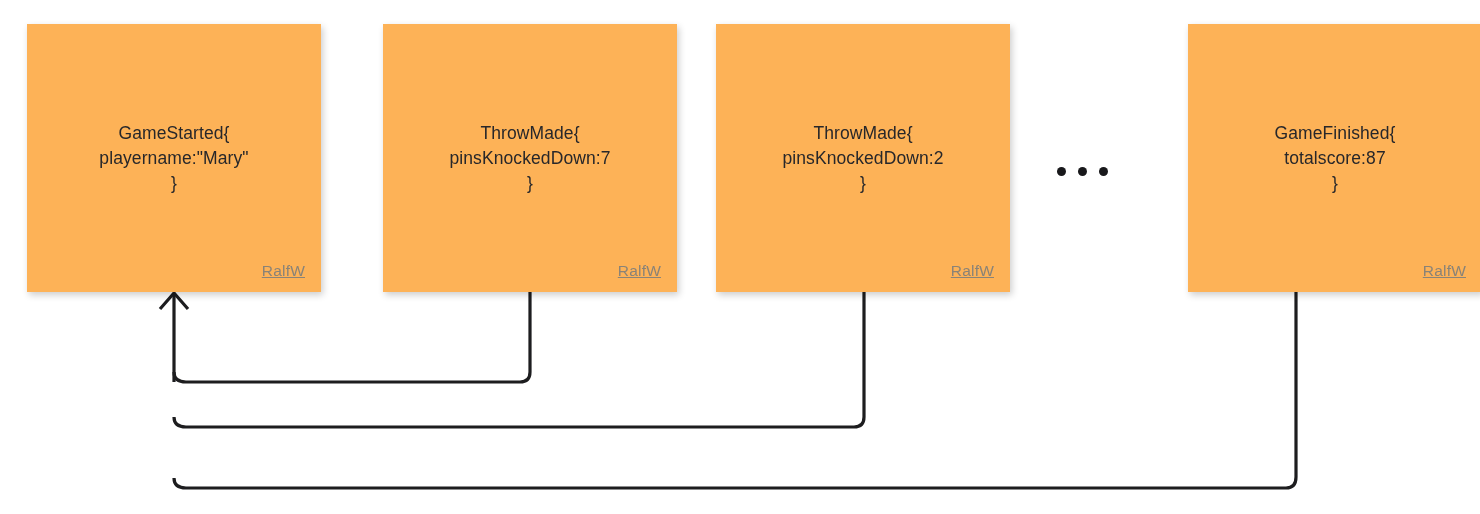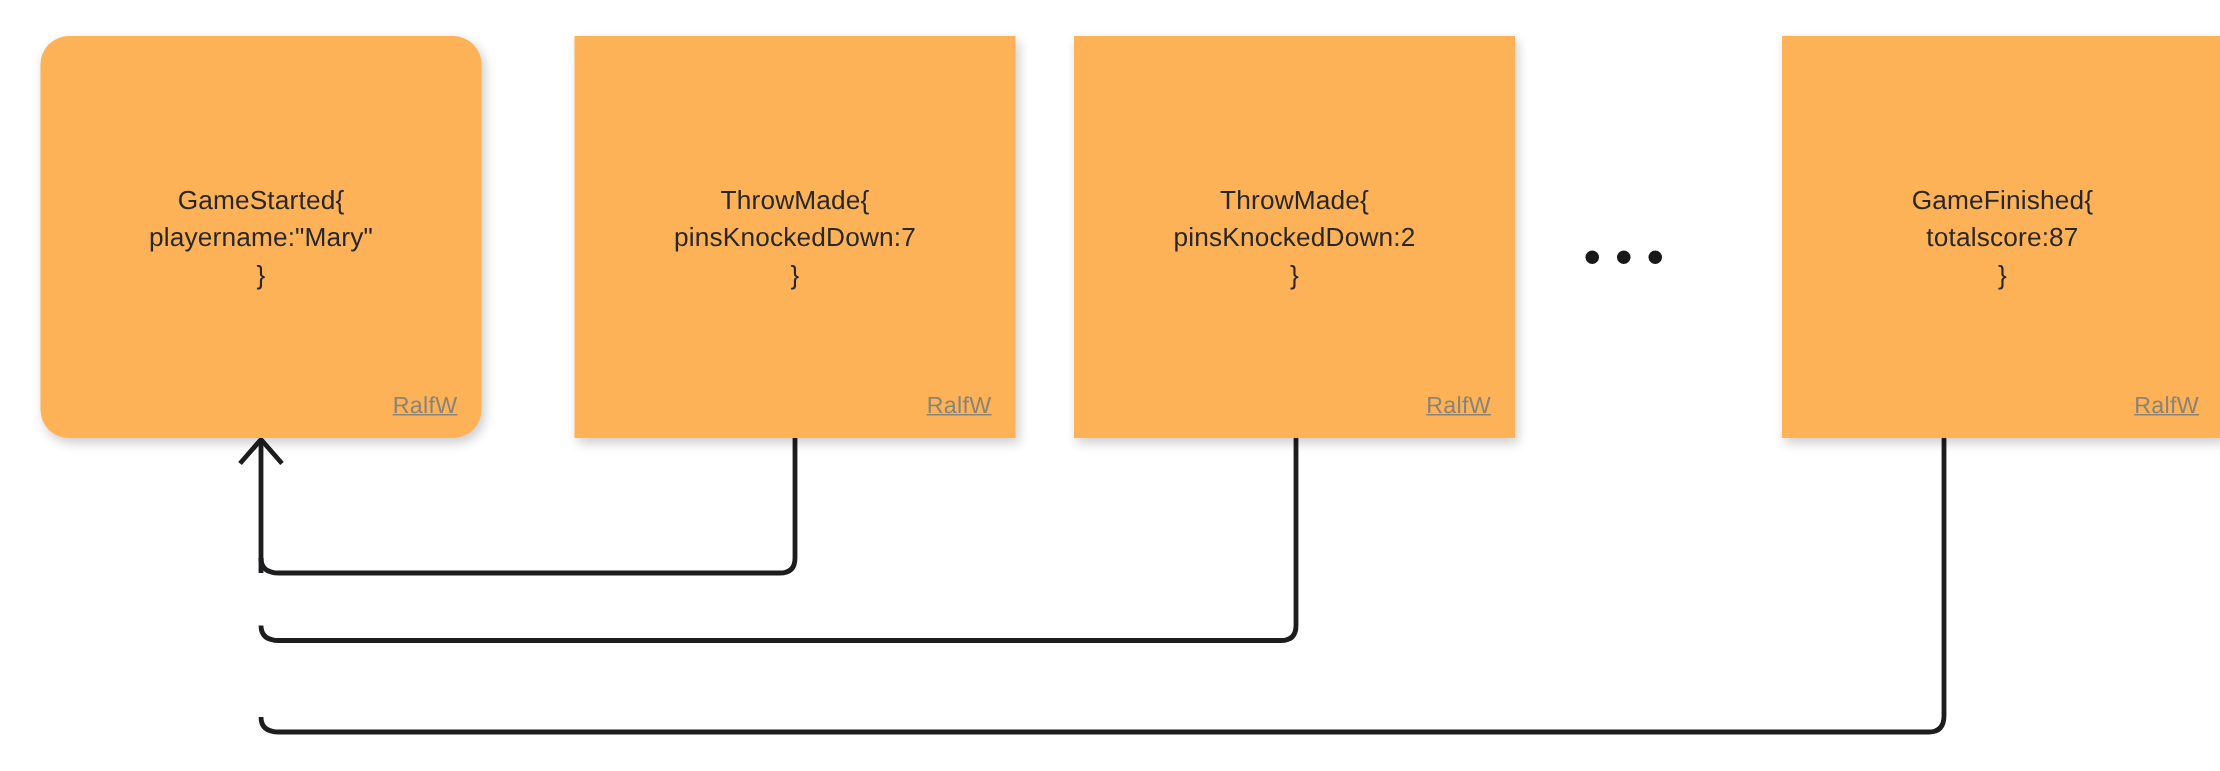--- a/index.html
+++ b/index.html
@@ -109,21 +109,21 @@
       <path d="M 160 309 L 174 293 L 188 309" stroke-width="3.4" stroke-linecap="round" stroke-linejoin="round" fill="none"></path>
     </g>
 
     <path d="M 530 292 L 530 372 Q 530 382 520 382 L 186 382 Q 174 382 174 372"></path>
 
     <path d="M 864 292 L 864 417 Q 864 427 854 427 L 186 427 Q 174 427 174 417"></path>
 
     <path d="M 1296 292 L 1296 477 Q 1296 488 1286 488 L 186 488 Q 174 488 174 478"></path>
   </svg>
 
-  <div class="card" style="left:27px; top:24px; width:294px; height:268px;border-radius:19px;">
+  <div class="card" style="left:27px; top:24px; width:294px; height:268px;">
     <div class="card-body">
       <div class="card-text">GameStarted{
 playername:"Mary"
 }</div>
     </div>
     <div class="card-author">RalfW</div>
   </div>
 
   <div class="card" style="left:383px; top:24px; width:294px; height:268px;">
     <div class="card-body">

